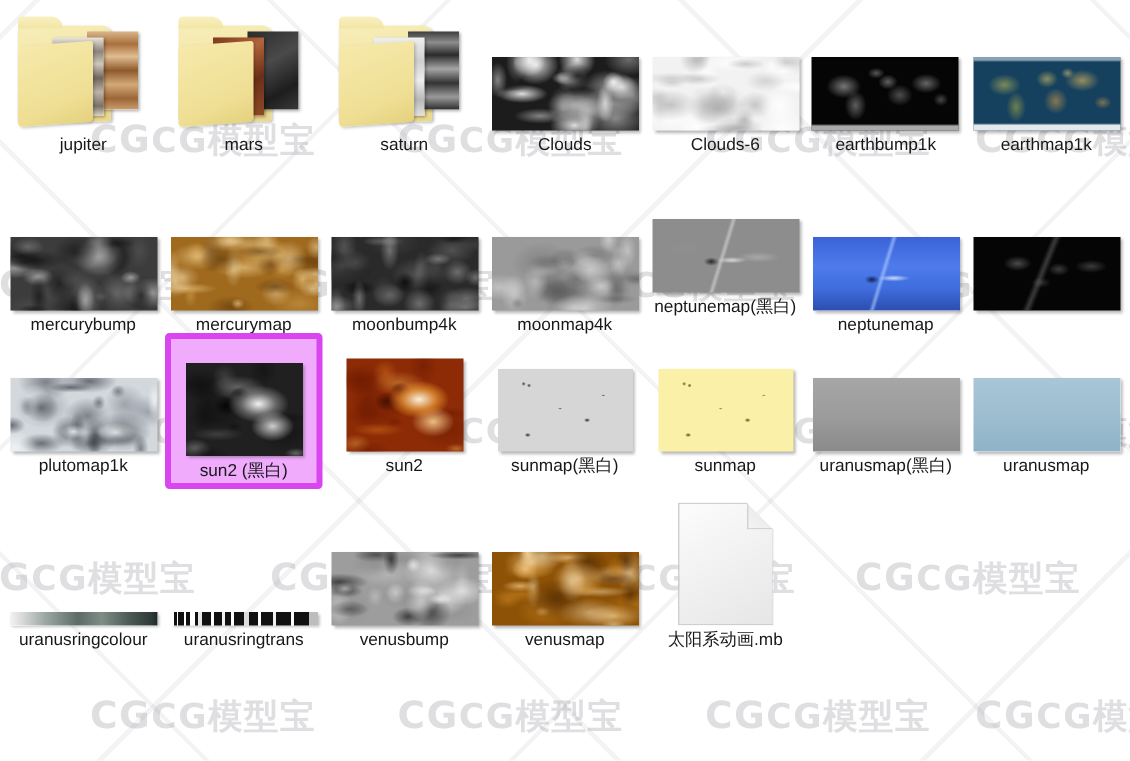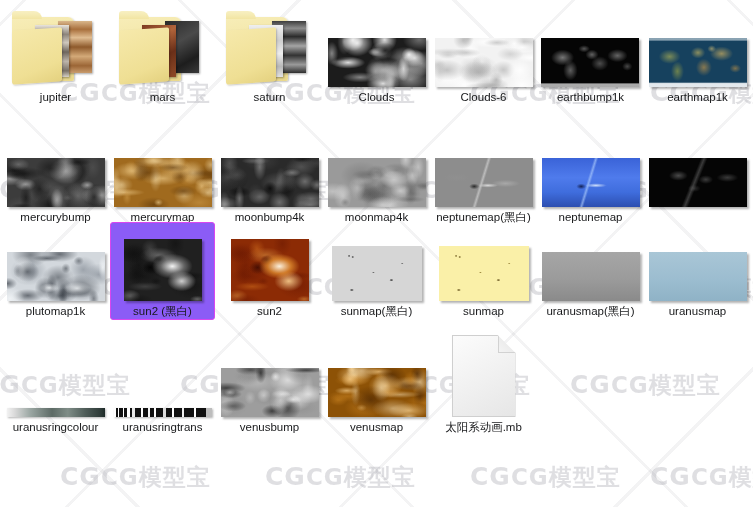--- a/index.html
+++ b/index.html
@@ -40,22 +40,22 @@
   .file-tile {
     position: absolute;
     width: 105px;
     display: flex;
     flex-direction: column;
     align-items: center;
     border: 1px solid transparent;
     border-radius: 3px;
   }
   .file-tile.selected {
-    background: #8b5cf6;
-    border: 1px solid #d946ef;
+    background: #f0abfc;
+    border: 4px solid #d946ef;
   }
   .thumb-box {
     width: 105px;
     height: 78px;
     display: flex;
     align-items: flex-end;
     justify-content: center;
     position: relative;
   }
   .file-label {
@@ -243,21 +243,21 @@
         <div class="img-thumb" style="background: radial-gradient(27.3389px 18.7182px at 7.07647% 39.4226%, rgba(140, 140, 140, 0.4) 0%, rgba(0, 0, 0, 0) 72%), radial-gradient(9.3394px 9.90782px at 50.0313% 62.1871%, rgba(10, 10, 10, 0.9) 0%, rgba(0, 0, 0, 0) 72%), radial-gradient(8.8893px 18.9699px at 39.5653% 18.2592%, rgba(190, 190, 190, 0.45) 0%, rgba(0, 0, 0, 0) 72%), radial-gradient(12.7293px 5.65748px at 72.2835% 30.1698%, rgba(190, 190, 190, 0.45) 0%, rgba(0, 0, 0, 0) 72%), radial-gradient(6.71132px 18.02px at 18.8649% 83.4126%, rgba(190, 190, 190, 0.45) 0%, rgba(0, 0, 0, 0) 72%), radial-gradient(10.4649px 12.8475px at 35.1736% 70.8891%, rgba(70, 70, 70, 0.6) 0%, rgba(0, 0, 0, 0) 72%), radial-gradient(8.0642px 6.78196px at 40.0369% 4.01878%, rgba(140, 140, 140, 0.4) 0%, rgba(0, 0, 0, 0) 72%), radial-gradient(14.6943px 14.0951px at 59.6892% 90.5178%, rgba(190, 190, 190, 0.45) 0%, rgba(0, 0, 0, 0) 72%), radial-gradient(15.3183px 11.1324px at 38.8837% 78.843%, rgba(190, 190, 190, 0.45) 0%, rgba(0, 0, 0, 0) 72%), radial-gradient(15.3435px 7.42497px at 18.6698% 69.303%, rgba(10, 10, 10, 0.9) 0%, rgba(0, 0, 0, 0) 72%), radial-gradient(11.2885px 15.4665px at 80.8376% 91.836%, rgba(140, 140, 140, 0.4) 0%, rgba(0, 0, 0, 0) 72%), radial-gradient(25.4495px 15.1582px at 59.0291% 50.4544%, rgba(140, 140, 140, 0.4) 0%, rgba(0, 0, 0, 0) 72%), radial-gradient(12.5673px 8.91982px at 16.5158% 34.3557%, rgba(70, 70, 70, 0.6) 0%, rgba(0, 0, 0, 0) 72%), radial-gradient(22.4937px 7.46749px at 90.6434% 95.7004%, rgba(190, 190, 190, 0.45) 0%, rgba(0, 0, 0, 0) 72%), radial-gradient(18.8584px 10.258px at 3.9429% 94.0565%, rgba(190, 190, 190, 0.45) 0%, rgba(0, 0, 0, 0) 72%), radial-gradient(25.7355px 12.5999px at 41.908% 7.51029%, rgba(70, 70, 70, 0.6) 0%, rgba(0, 0, 0, 0) 72%), radial-gradient(26.3101px 7.43148px at 97.44% 10.4445%, rgba(70, 70, 70, 0.6) 0%, rgba(0, 0, 0, 0) 72%), radial-gradient(21.5452px 13.7652px at 81.9586% 17.9827%, rgba(140, 140, 140, 0.4) 0%, rgba(0, 0, 0, 0) 72%), radial-gradient(8.84815px 19.7984px at 3.17987% 97.1001%, rgba(190, 190, 190, 0.45) 0%, rgba(0, 0, 0, 0) 72%), radial-gradient(24.7376px 16.6918px at 9.56061% 44.4016%, rgba(10, 10, 10, 0.9) 0%, rgba(0, 0, 0, 0) 72%), radial-gradient(11.5097px 11.0131px at 1.40947% 30.5663%, rgba(10, 10, 10, 0.9) 0%, rgba(0, 0, 0, 0) 72%), radial-gradient(11.9052px 15.8488px at 8.66469% 11.4583%, rgba(140, 140, 140, 0.4) 0%, rgba(0, 0, 0, 0) 72%), radial-gradient(19.7761px 4.58169px at 35.3386% 5.90492%, rgba(190, 190, 190, 0.45) 0%, rgba(0, 0, 0, 0) 72%), radial-gradient(14.752px 19.3351px at 70.6289% 40.1406%, rgba(70, 70, 70, 0.6) 0%, rgba(0, 0, 0, 0) 72%), radial-gradient(12.9068px 18.0844px at 66.6958% 58.9185%, rgba(10, 10, 10, 0.9) 0%, rgba(0, 0, 0, 0) 72%), radial-gradient(13.4258px 4.43457px at 83.1074% 3.28789%, rgba(10, 10, 10, 0.9) 0%, rgba(0, 0, 0, 0) 72%), radial-gradient(9.27202px 8.06454px at 97.9501% 55.039%, rgba(190, 190, 190, 0.45) 0%, rgba(0, 0, 0, 0) 72%), radial-gradient(13.8528px 11.8385px at 85.6066% 47.8138%, rgba(190, 190, 190, 0.45) 0%, rgba(0, 0, 0, 0) 72%), radial-gradient(7.68663px 17.5837px at 61.2003% 44.8838%, rgba(140, 140, 140, 0.4) 0%, rgba(0, 0, 0, 0) 72%), radial-gradient(21.0699px 10.5347px at 91.7065% 83.5948%, rgba(190, 190, 190, 0.45) 0%, rgba(0, 0, 0, 0) 72%) rgb(42, 42, 42);"></div>
       </div>
       <div class="file-label">moonbump4k</div>
     </div>
     <div class="file-tile" style="left: 324px; top: 128px;">
       <div class="thumb-box">
         <div class="img-thumb" style="background: radial-gradient(9.08025px 18.9655px at 84.3939% 68.4375%, rgba(60, 60, 60, 0.35) 0%, rgba(0, 0, 0, 0) 72%), radial-gradient(18.4511px 12.6984px at 67.3178% 44.1341%, rgba(230, 230, 230, 0.6) 0%, rgba(0, 0, 0, 0) 72%), radial-gradient(20.927px 4.45178px at 83.858% 84.6198%, rgba(60, 60, 60, 0.35) 0%, rgba(0, 0, 0, 0) 72%), radial-gradient(8.58179px 16.2011px at 86.175% 34.6476%, rgba(250, 250, 250, 0.4) 0%, rgba(0, 0, 0, 0) 72%), radial-gradient(28.6008px 19.5512px at 33.8366% 35.2671%, rgba(110, 110, 110, 0.55) 0%, rgba(0, 0, 0, 0) 72%), radial-gradient(25.947px 12.1812px at 4.92927% 68.2682%, rgba(250, 250, 250, 0.4) 0%, rgba(0, 0, 0, 0) 72%), radial-gradient(14.0278px 8.95521px at 73.8357% 67.293%, rgba(230, 230, 230, 0.6) 0%, rgba(0, 0, 0, 0) 72%), radial-gradient(21.3616px 11.7004px at 55.6794% 95.613%, rgba(230, 230, 230, 0.6) 0%, rgba(0, 0, 0, 0) 72%), radial-gradient(6.24486px 5.65137px at 17.4357% 90.574%, rgba(110, 110, 110, 0.55) 0%, rgba(0, 0, 0, 0) 72%), radial-gradient(27.4182px 14.5612px at 55.7094% 74.7068%, rgba(60, 60, 60, 0.35) 0%, rgba(0, 0, 0, 0) 72%), radial-gradient(22.7335px 6.47922px at 41.1797% 33.5052%, rgba(60, 60, 60, 0.35) 0%, rgba(0, 0, 0, 0) 72%), radial-gradient(11.8205px 18.1956px at 29.7106% 59.8705%, rgba(250, 250, 250, 0.4) 0%, rgba(0, 0, 0, 0) 72%), radial-gradient(26.7531px 18.3523px at 40.1295% 65.2225%, rgba(60, 60, 60, 0.35) 0%, rgba(0, 0, 0, 0) 72%), radial-gradient(10.7166px 5.22099px at 98.6707% 57.2771%, rgba(60, 60, 60, 0.35) 0%, rgba(0, 0, 0, 0) 72%), radial-gradient(20.6739px 19.1473px at 50.0874% 84.4912%, rgba(60, 60, 60, 0.35) 0%, rgba(0, 0, 0, 0) 72%), radial-gradient(14.0324px 5.662px at 35.4291% 47.1734%, rgba(250, 250, 250, 0.4) 0%, rgba(0, 0, 0, 0) 72%), radial-gradient(11.3107px 9.25905px at 36.4858% 75.2619%, rgba(110, 110, 110, 0.55) 0%, rgba(0, 0, 0, 0) 72%), radial-gradient(10.805px 9.83964px at 86.8994% 72.7692%, rgba(110, 110, 110, 0.55) 0%, rgba(0, 0, 0, 0) 72%), radial-gradient(15.2562px 9.82353px at 49.9417% 28.8927%, rgba(60, 60, 60, 0.35) 0%, rgba(0, 0, 0, 0) 72%), radial-gradient(26.5159px 19.9267px at 62.9582% 95.793%, rgba(250, 250, 250, 0.4) 0%, rgba(0, 0, 0, 0) 72%), radial-gradient(8.21399px 7.6061px at 48.4799% 33.038%, rgba(230, 230, 230, 0.6) 0%, rgba(0, 0, 0, 0) 72%), radial-gradient(8.42438px 16.1702px at 92.0006% 18.714%, rgba(250, 250, 250, 0.4) 0%, rgba(0, 0, 0, 0) 72%), radial-gradient(10.3323px 6.55741px at 86.4215% 27.2038%, rgba(110, 110, 110, 0.55) 0%, rgba(0, 0, 0, 0) 72%), radial-gradient(14.9007px 13.78px at 43.1623% 73.6308%, rgba(60, 60, 60, 0.35) 0%, rgba(0, 0, 0, 0) 72%), radial-gradient(19.537px 10.0355px at 69.9391% 24.9704%, rgba(60, 60, 60, 0.35) 0%, rgba(0, 0, 0, 0) 72%), radial-gradient(12.7598px 18.4844px at 15.2088% 77.8275%, rgba(250, 250, 250, 0.4) 0%, rgba(0, 0, 0, 0) 72%), radial-gradient(8.86523px 13.6946px at 79.2798% 2.88109%, rgba(230, 230, 230, 0.6) 0%, rgba(0, 0, 0, 0) 72%), radial-gradient(26.5941px 8.75254px at 92.0906% 55.9954%, rgba(110, 110, 110, 0.55) 0%, rgba(0, 0, 0, 0) 72%), radial-gradient(11.7984px 9.04095px at 57.6535% 55.9975%, rgba(60, 60, 60, 0.35) 0%, rgba(0, 0, 0, 0) 72%), radial-gradient(16.1075px 8.68326px at 65.1659% 29.1221%, rgba(250, 250, 250, 0.4) 0%, rgba(0, 0, 0, 0) 72%) rgb(154, 154, 154);"></div>
       </div>
       <div class="file-label">moonmap4k</div>
     </div>
-    <div class="file-tile" style="left: 431px; top: 128px;">
+    <div class="file-tile" style="left: 431px; top: 116px;">
       <div class="thumb-box">
         <div class="img-thumb" style="background: linear-gradient(107deg, rgba(0, 0, 0, 0) 46%, rgba(225, 225, 225, 0.55) 48%, rgba(0, 0, 0, 0) 50%), radial-gradient(7px 4px at 40% 58%, rgba(25, 25, 25, 0.85) 0%, rgba(0, 0, 0, 0) 72%), radial-gradient(14px 3px at 54% 56%, rgba(240, 240, 240, 0.75) 0%, rgba(0, 0, 0, 0) 72%), radial-gradient(20px 5px at 72% 52%, rgba(200, 200, 200, 0.45) 0%, rgba(0, 0, 0, 0) 72%), radial-gradient(18px 6px at 22% 40%, rgba(150, 150, 150, 0.3) 0%, rgba(0, 0, 0, 0) 72%) rgb(141, 141, 141);"></div>
       </div>
       <div class="file-label">neptunemap(黑白)</div>
     </div>
     <div class="file-tile" style="left: 538px; top: 128px;">
       <div class="thumb-box">
         <div class="img-thumb" style="background: linear-gradient(107deg, rgba(0, 0, 0, 0) 46%, rgba(180, 210, 255, 0.6) 48%, rgba(0, 0, 0, 0) 50%), radial-gradient(7px 4px at 40% 58%, rgba(15, 25, 70, 0.9) 0%, rgba(0, 0, 0, 0) 70%), radial-gradient(15px 3px at 55% 56%, rgba(235, 245, 255, 0.8) 0%, rgba(0, 0, 0, 0) 72%), linear-gradient(rgb(58, 99, 216) 0%, rgb(79, 123, 236) 40%, rgb(63, 109, 221) 70%, rgb(44, 78, 176) 100%);"></div>
       </div>
       <div class="file-label">neptunemap</div>

